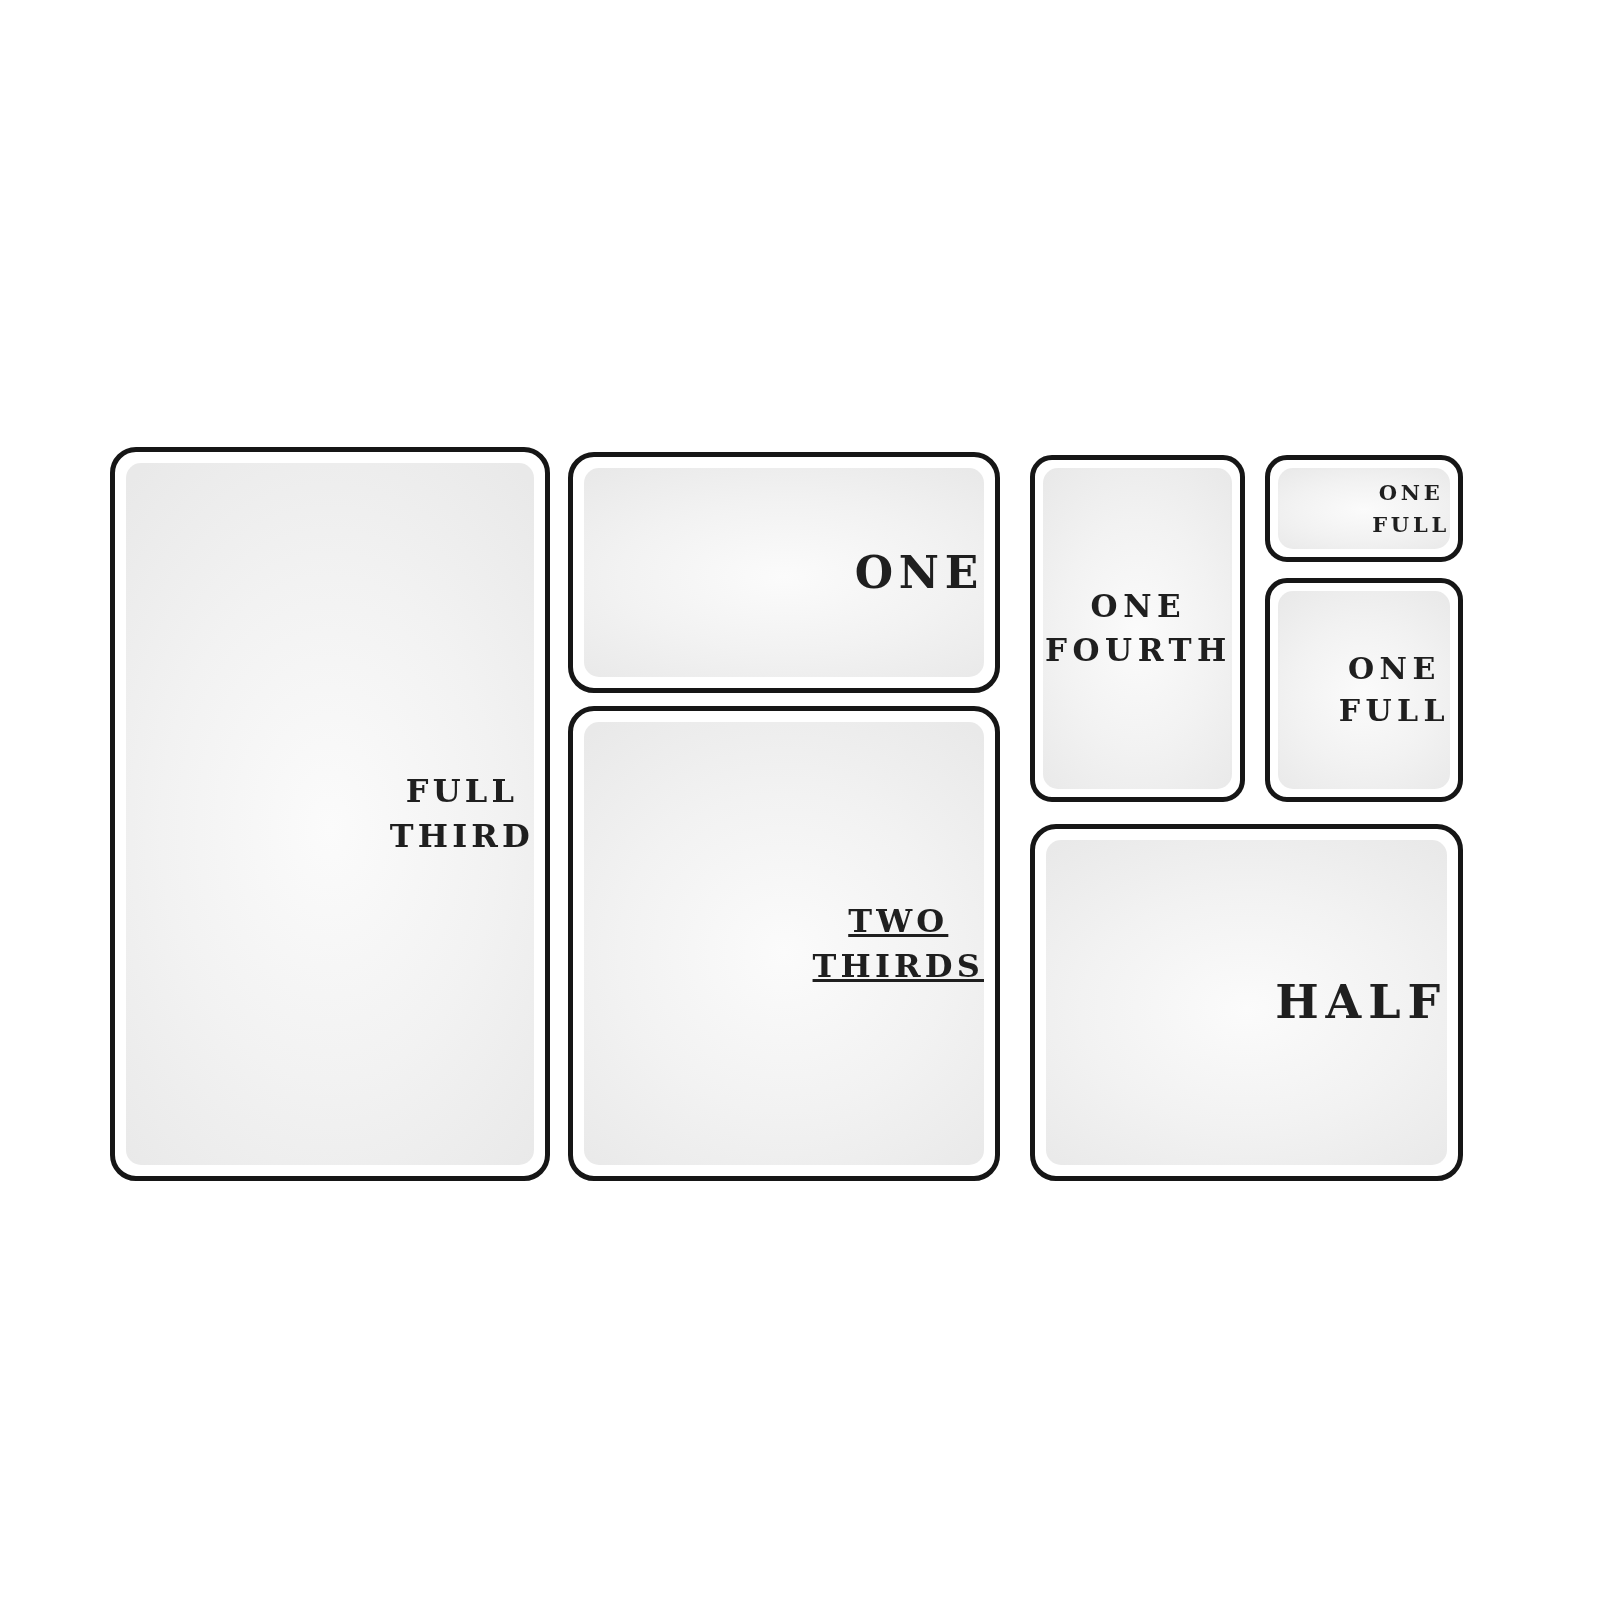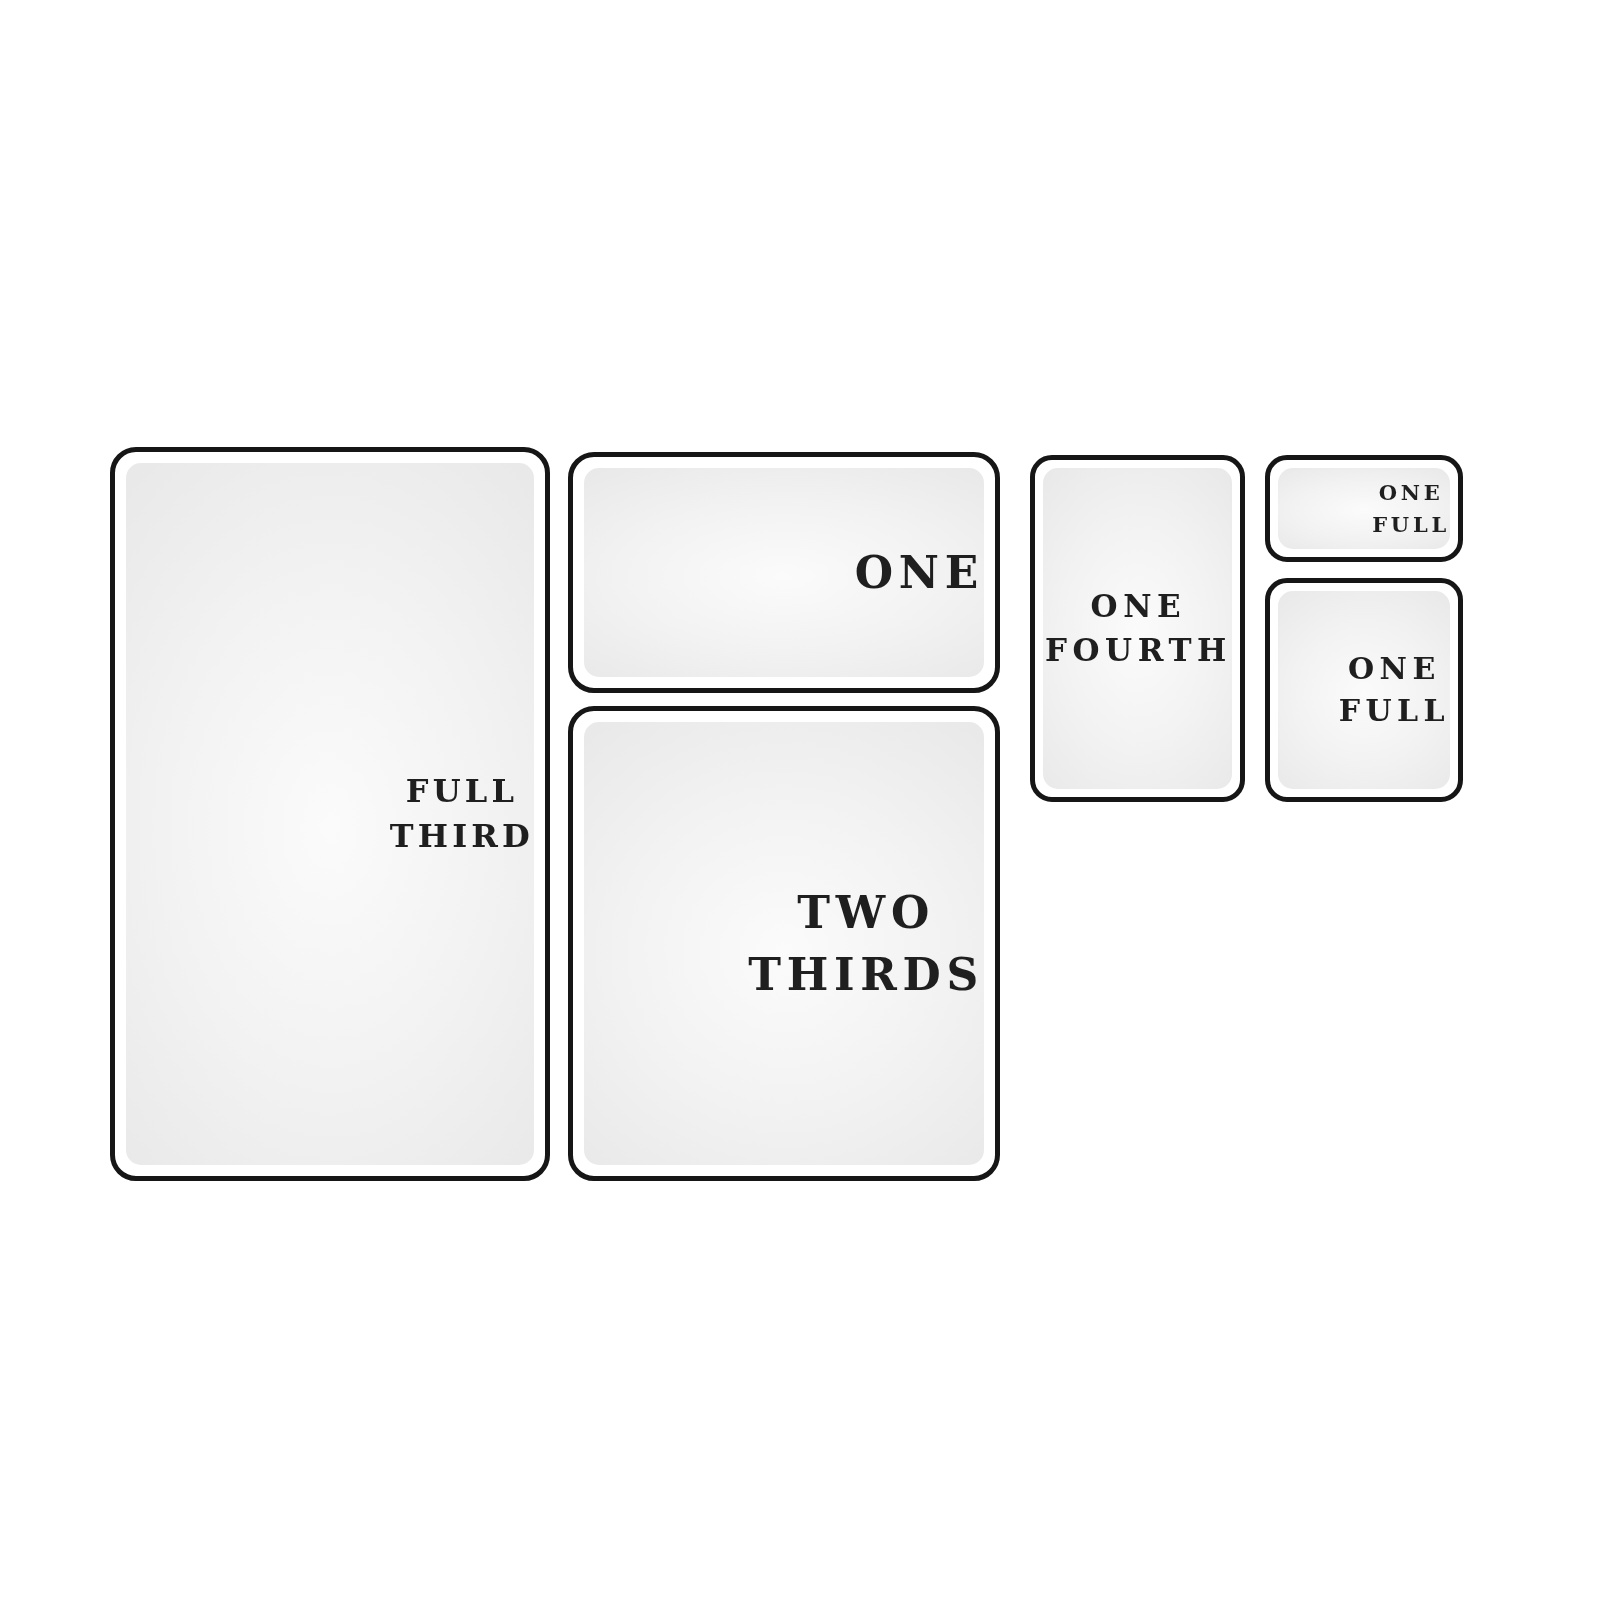--- a/index.html
+++ b/index.html
@@ -52,21 +52,21 @@
   .full-size  { left: 110px;  top: 447px; width: 440px; height: 734px; }
   .one-third  { left: 568px;  top: 452px; width: 432px; height: 241px; }
   .two-thirds { left: 568px;  top: 706px; width: 432px; height: 475px; }
   .one-fourth { left: 1030px; top: 455px; width: 215px; height: 347px; }
   .one-ninth  { left: 1265px; top: 455px; width: 198px; height: 107px; }
   .one-sixth  { left: 1265px; top: 578px; width: 198px; height: 224px; }
   .half       { left: 1030px; top: 824px; width: 433px; height: 357px; }
 
   .full-size  .pan-label { font-size: 32px; margin-left: 9px; }
   .one-third  .pan-label { font-size: 44px; }
-  .two-thirds .pan-label { font-size: 44px; }
+  .two-thirds .pan-label { font-size: 32px; text-decoration: underline; }
   .half       .pan-label { font-size: 46px; letter-spacing: 0.15em; }
   .one-fourth .pan-label { font-size: 31px; letter-spacing: 0.18em; }
   .one-sixth  .pan-label { font-size: 30px; letter-spacing: 0.18em; }
   .one-ninth  .pan-label { font-size: 21px; letter-spacing: 0.18em; line-height: 1.5; }
 </style>
 </head>
 <body>
 
 <div class="canvas">
 
@@ -116,14 +116,22 @@
 
   <div class="pan pan-small one-sixth">
     <div class="pan-surface">
       <div class="pan-label">
         <span class="line">ONE</span>
         <span class="line">FULL</span>
       </div>
     </div>
   </div>
 
+  <div class="pan half">
+    <div class="pan-surface">
+      <div class="pan-label">
+        <span class="line">HALF</span>
+        <span class="line"></span>
+      </div>
+    </div>
+  </div>
 
 </div>
 
 </body></html>

